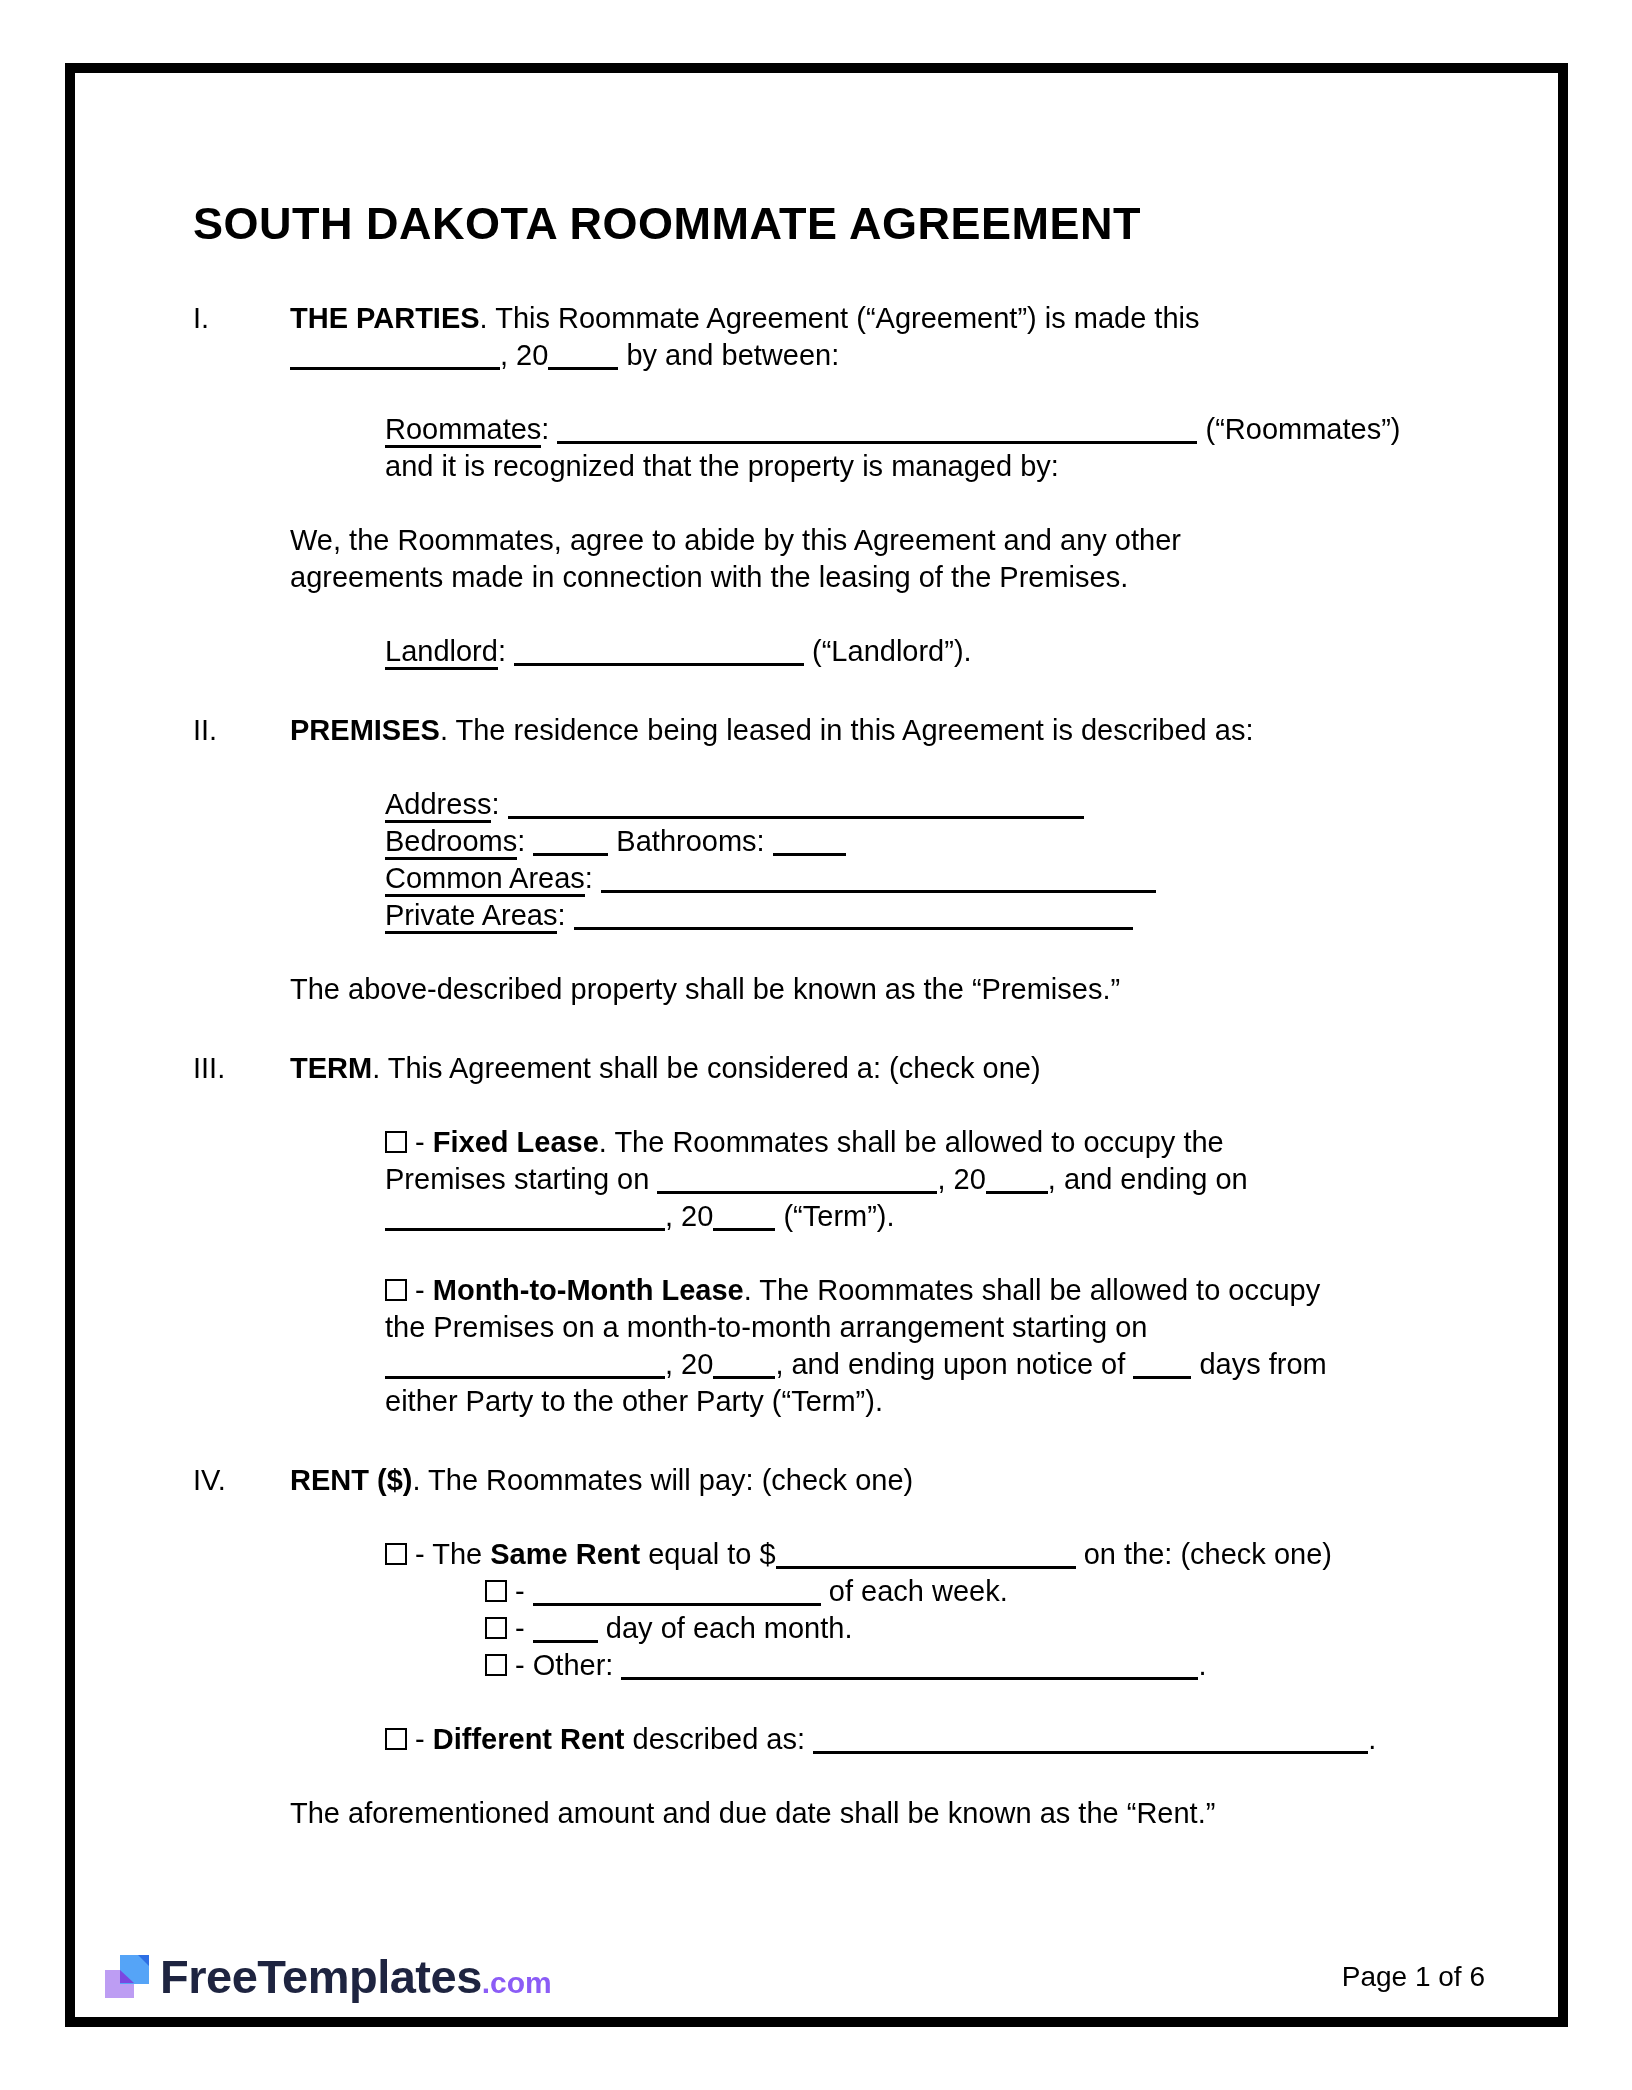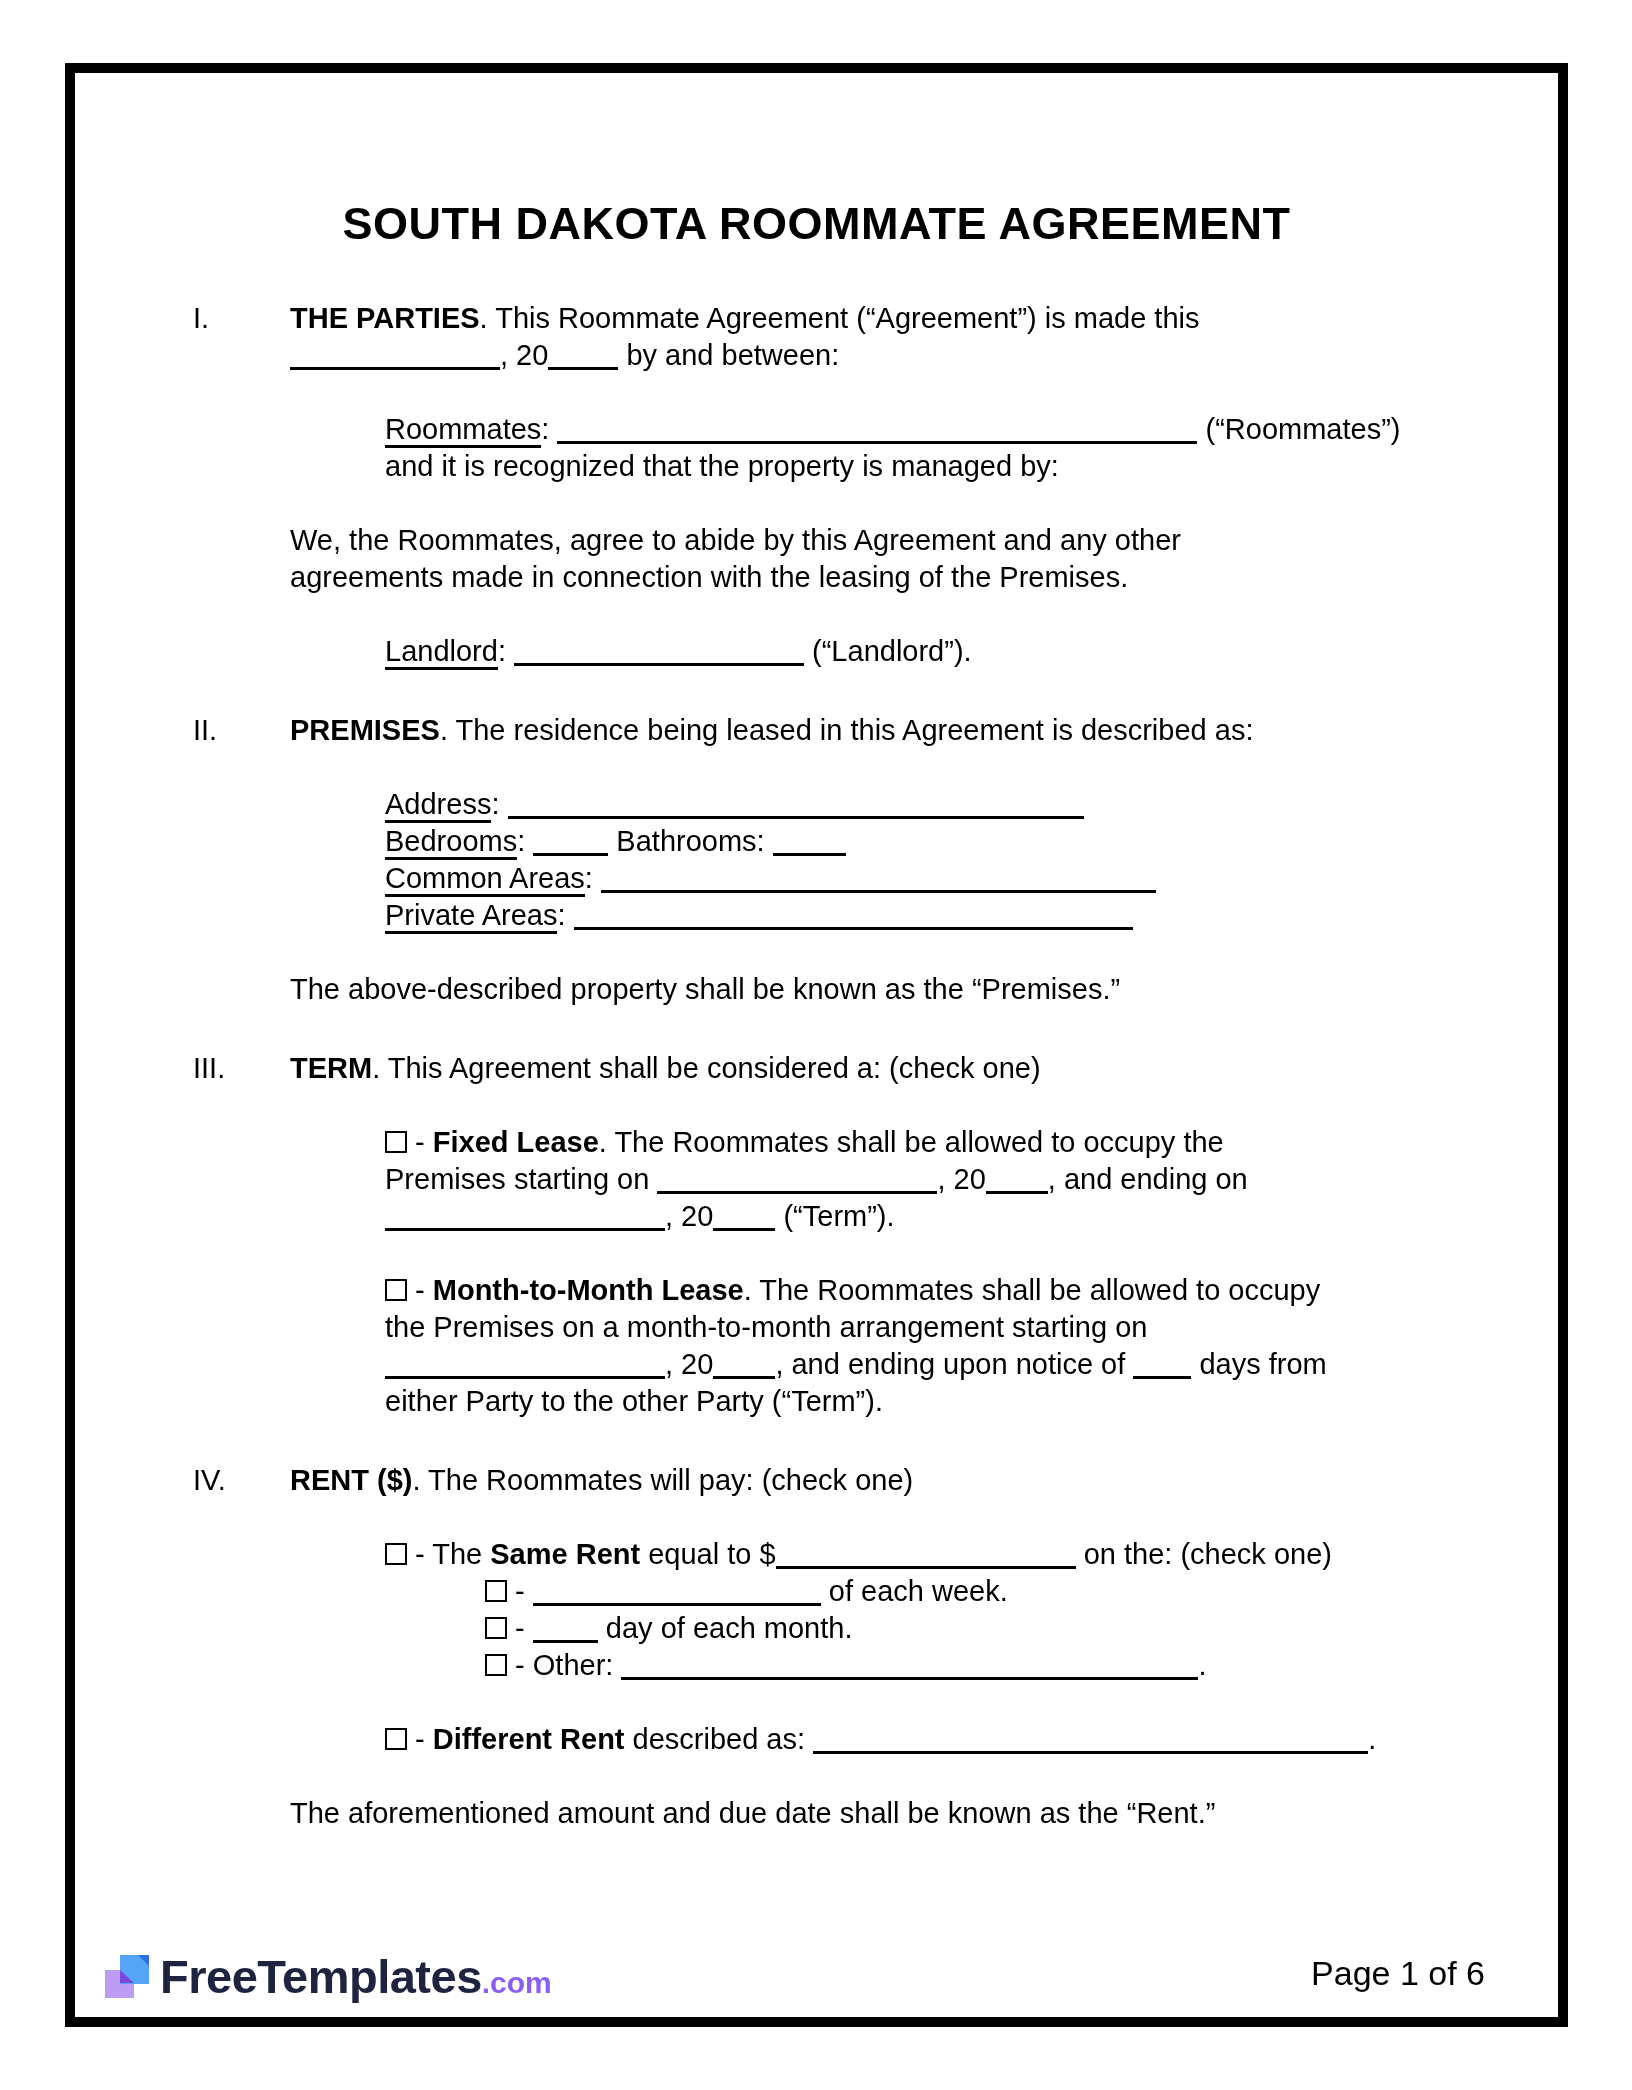--- a/index.html
+++ b/index.html
@@ -10,21 +10,21 @@
     -webkit-font-smoothing:antialiased;
   }
   .frame {
     position:absolute; left:65px; top:63px;
     width:1503px; height:1964px;
     border:10px solid #000; box-sizing:border-box;
     background:#fff; overflow:hidden;
   }
   .doc { padding:125px 118px 0 118px; font-size:29px; line-height:37px; }
   .title {
-    margin:0 0 50px 0; text-align:center;
+    margin:0 0 50px 0; text-align:left;
     font-size:45px; line-height:52px; font-weight:700; letter-spacing:0.5px;
   }
   .sec { display:flex; margin-top:42px; }
   .sec.first { margin-top:0; }
   .num { width:97px; flex:none; }
   .bod { flex:1; min-width:0; }
   .line { white-space:nowrap; }
   .block { margin-top:37px; }
   .indent { margin-left:95px; }
   .indent2 { margin-left:100px; }
@@ -45,21 +45,21 @@
     position:absolute; left:30px; bottom:13px;
     display:flex; align-items:center; gap:11px;
   }
   .logo-icon { position:relative; width:44px; height:43px; flex:none; }
   .sq-purple { position:absolute; left:0; bottom:0; width:29px; height:28px; background:#bd9df3; }
   .sq-blue { position:absolute; right:0; top:0; width:29px; height:29px; background:#55a4f7; }
   .sq-fold { position:absolute; right:0; top:0; width:11px; height:11px; background:#2d6fe4; clip-path:polygon(0 0,100% 0,100% 100%); }
   .sq-overlap { position:absolute; left:15px; top:15px; width:14px; height:13px; background:#7b47e0; clip-path:polygon(0 0,100% 100%,0 100%); }
   .brand { font-size:47px; font-weight:700; color:#1e2440; letter-spacing:-0.5px; }
   .brand-suffix { font-size:30px; font-weight:700; color:#8b5cf6; letter-spacing:0; }
-  .page-num { position:absolute; right:73px; bottom:24px; font-size:34px; }
+  .page-num { position:absolute; right:73px; bottom:24px; font-size:28px; }
 </style>
 </head>
 <body>
 
 <div class="frame">
   <div class="doc">
 
     <h1 class="title">SOUTH DAKOTA ROOMMATE AGREEMENT</h1>
 
     <section class="sec first">

